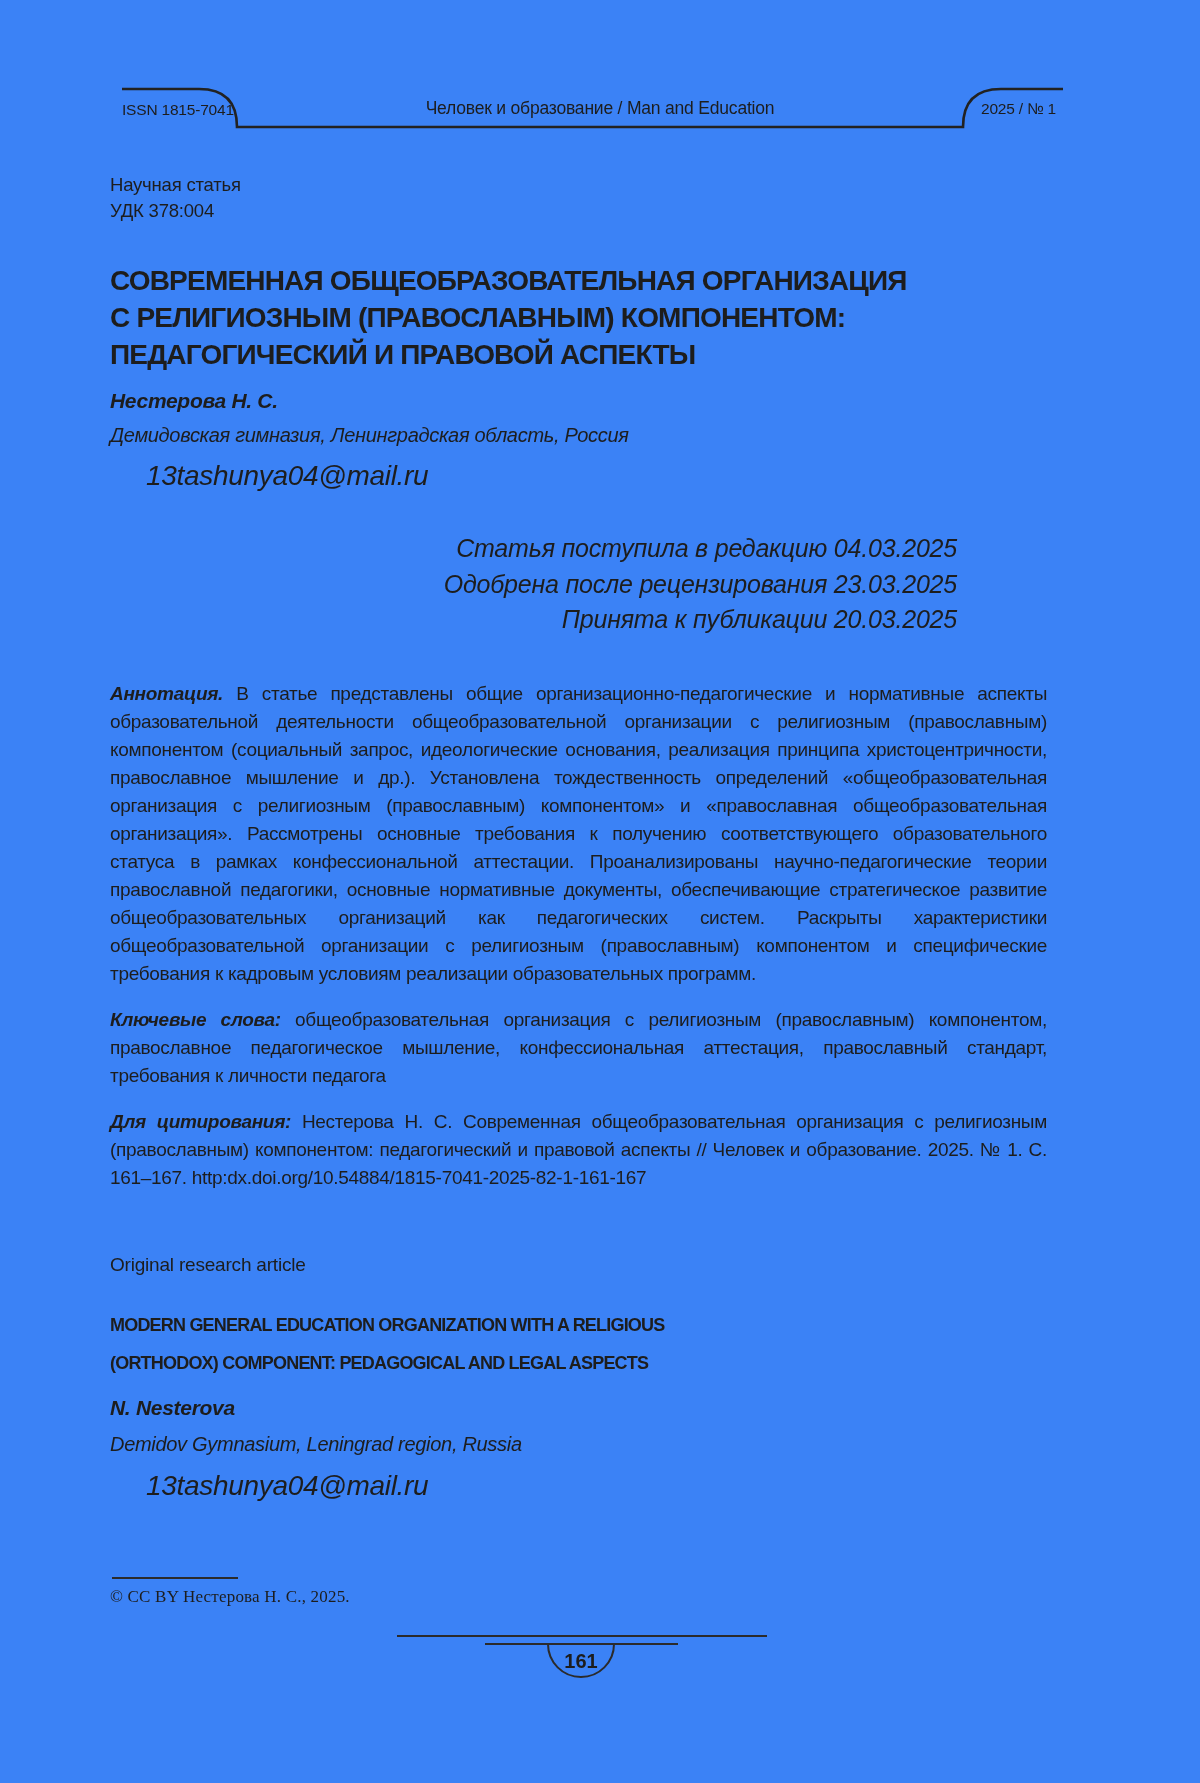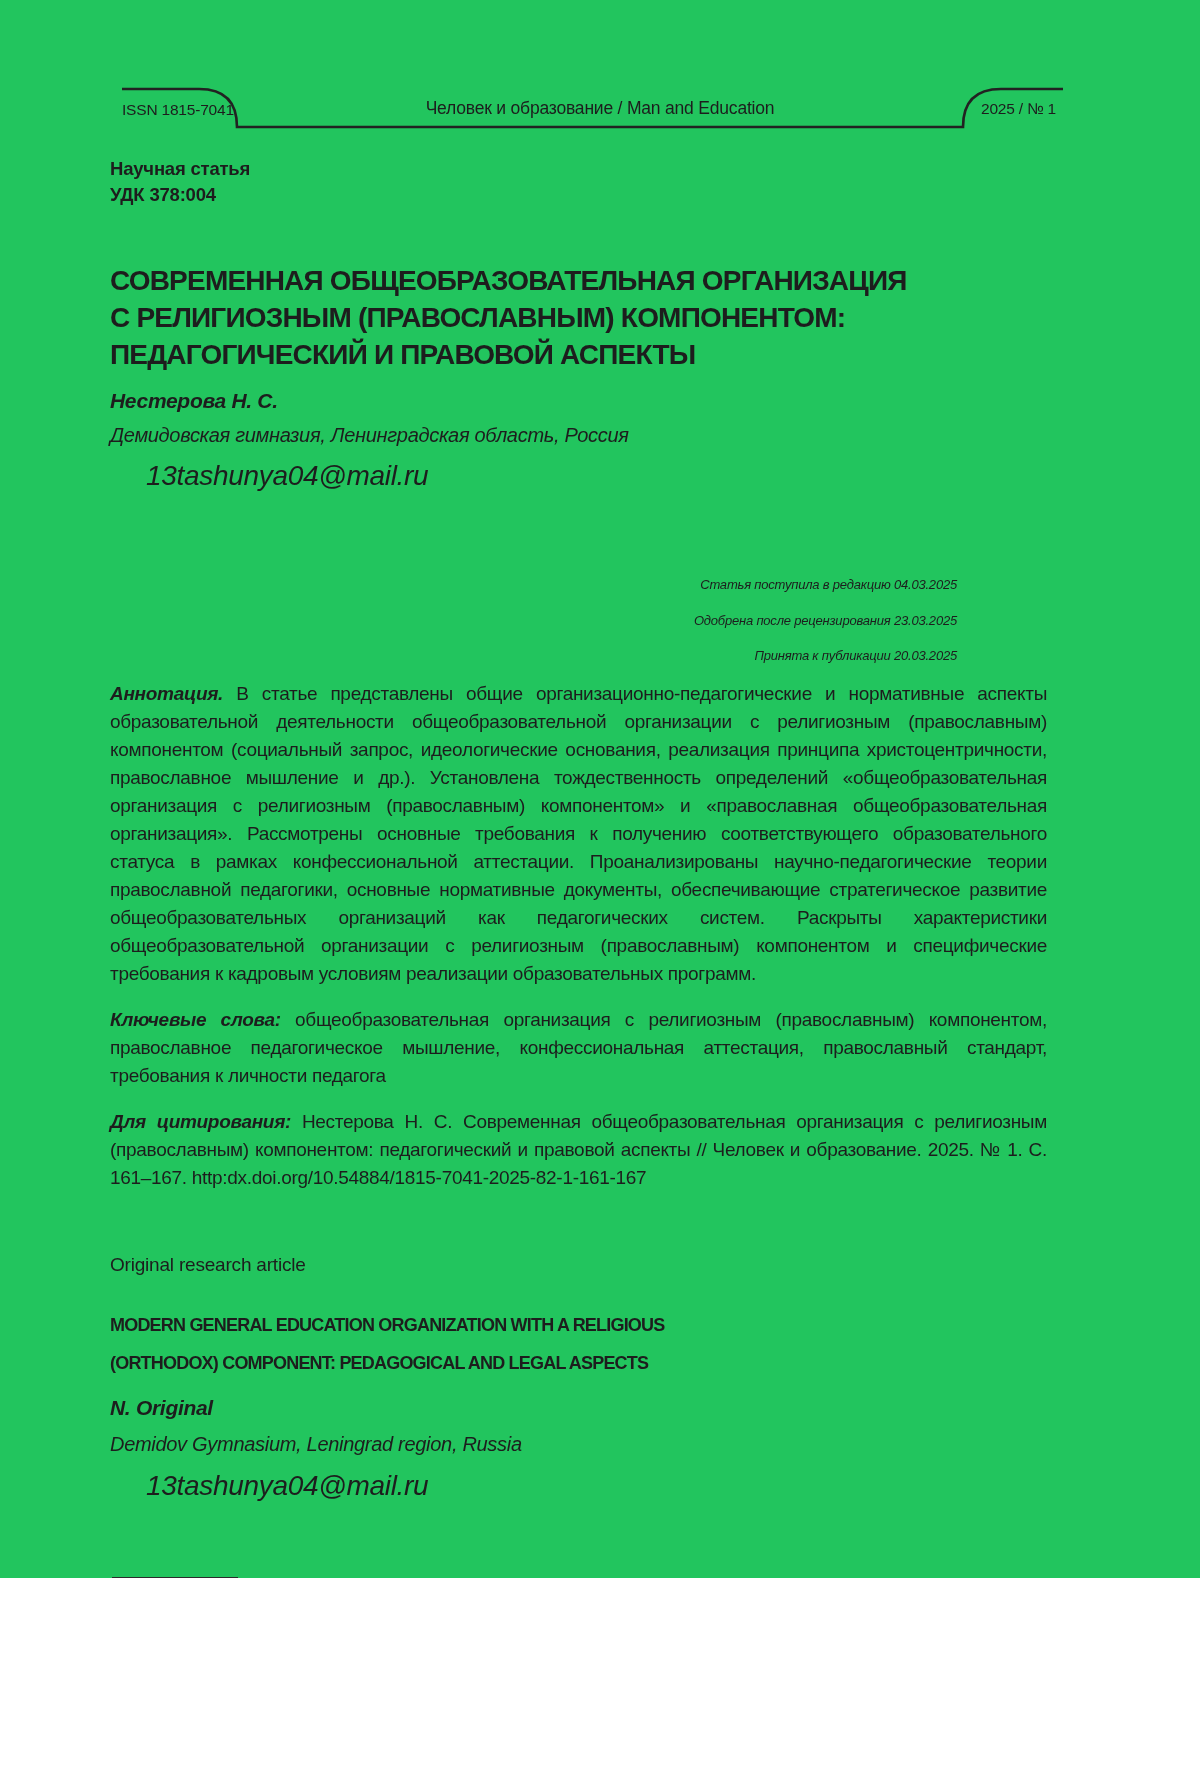--- a/index.html
+++ b/index.html
@@ -1,47 +1,47 @@
 <!DOCTYPE html>
 <html><head>
 <meta charset="utf-8">
 <style>
   html,body { margin:0; padding:0; background:#ffffff; }
   .page {
     position:relative;
-    width:1200px; height:1578px;
-    background:#22c55e;
+    width:1200px; height:1783px;
+    background:#3b82f6;
     color:#1d1d1d;
     font-family:"Liberation Sans", sans-serif;
     overflow:hidden;
   }
   .abs { position:absolute; }
 
   
   .issn       { left:122px; top:101px; font-size:15.5px; letter-spacing:-0.2px; }
   .journal    { left:237px; top:98px; width:726px; text-align:center; font-size:17.5px; letter-spacing:-0.2px; }
   .issue      { left:928px; top:100px; width:128px; text-align:right; font-size:15.5px; letter-spacing:-0.2px; }
 
   
-  .meta { left:110px; top:156px; font-size:18.5px; line-height:26px; letter-spacing:-0.2px;font-weight:bold; }
+  .meta { left:110px; top:172px; font-size:18.5px; line-height:26px; letter-spacing:-0.2px; }
 
   
   .title-ru { left:110px; top:262px; font-size:28px; font-weight:bold; line-height:37px; letter-spacing:-0.8px; }
   .title-ru div { white-space:nowrap; }
 
   .author-name  { font-size:21px; font-weight:bold; font-style:italic; letter-spacing:-0.3px; }
   .author-affil { font-size:20px; font-style:italic; letter-spacing:-0.3px; }
   .author-mail  { font-size:28px; font-style:italic; letter-spacing:-0.3px;margin-left:36px; }
   .ru-name  { left:110px; top:389px; }
   .ru-affil { left:110px; top:424px; }
   .ru-mail  { left:110px; top:460px; }
 
   
   .dates { left:110px; top:531px; width:847px; text-align:right;
-           font-size:13px; font-style:italic; line-height:35.5px; letter-spacing:-0.2px;margin-top:36px; }
+           font-size:25px; font-style:italic; line-height:35.5px; letter-spacing:-0.2px; }
 
   
   .paragraphs { left:110px; top:680px; width:953px; }
   .paragraphs p {
     margin:0 16px 18px 0;
     font-size:19px; line-height:28px;
     text-align:justify; letter-spacing:-0.3px;
   }
   .plabel { font-weight:bold; font-style:italic; }
 
@@ -100,21 +100,21 @@
     <p><span class="plabel">Для цитирования:</span> <span>Нестерова Н. С. Современная общеобразовательная организация с религиозным (православным) компонентом: педагогический и правовой аспекты // Человек и образование. 2025. № 1. С. 161–167. http:dx.doi.org/10.54884/1815-7041-2025-82-1-161-167</span></p>
   </div>
 
   <div class="abs type-en">Original research article</div>
 
   <div class="abs title-en">
     <div>MODERN GENERAL EDUCATION ORGANIZATION WITH A RELIGIOUS</div>
     <div>(ORTHODOX) COMPONENT: PEDAGOGICAL AND LEGAL ASPECTS</div>
   </div>
 
-  <div class="abs en-name author-name">N. Original</div>
+  <div class="abs en-name author-name">N. Nesterova</div>
   <div class="abs en-affil author-affil">Demidov Gymnasium, Leningrad region, Russia</div>
   <div class="abs en-mail author-mail">13tashunya04@mail.ru</div>
 
   <div class="abs copy-rule"></div>
   <div class="abs copyright">© CC BY Нестерова Н. С., 2025.</div>
 
   <svg class="abs ornament-svg" width="380" height="64" viewBox="0 0 380 64">
     <line x1="4" y1="8" x2="374" y2="8" stroke="#2b2b2b" stroke-width="2"></line>
     <line x1="92" y1="16" x2="285" y2="16" stroke="#2b2b2b" stroke-width="2"></line>
     <path d="M 155 16 A 33 33 0 0 0 221 16" fill="none" stroke="#2b2b2b" stroke-width="2"></path>

